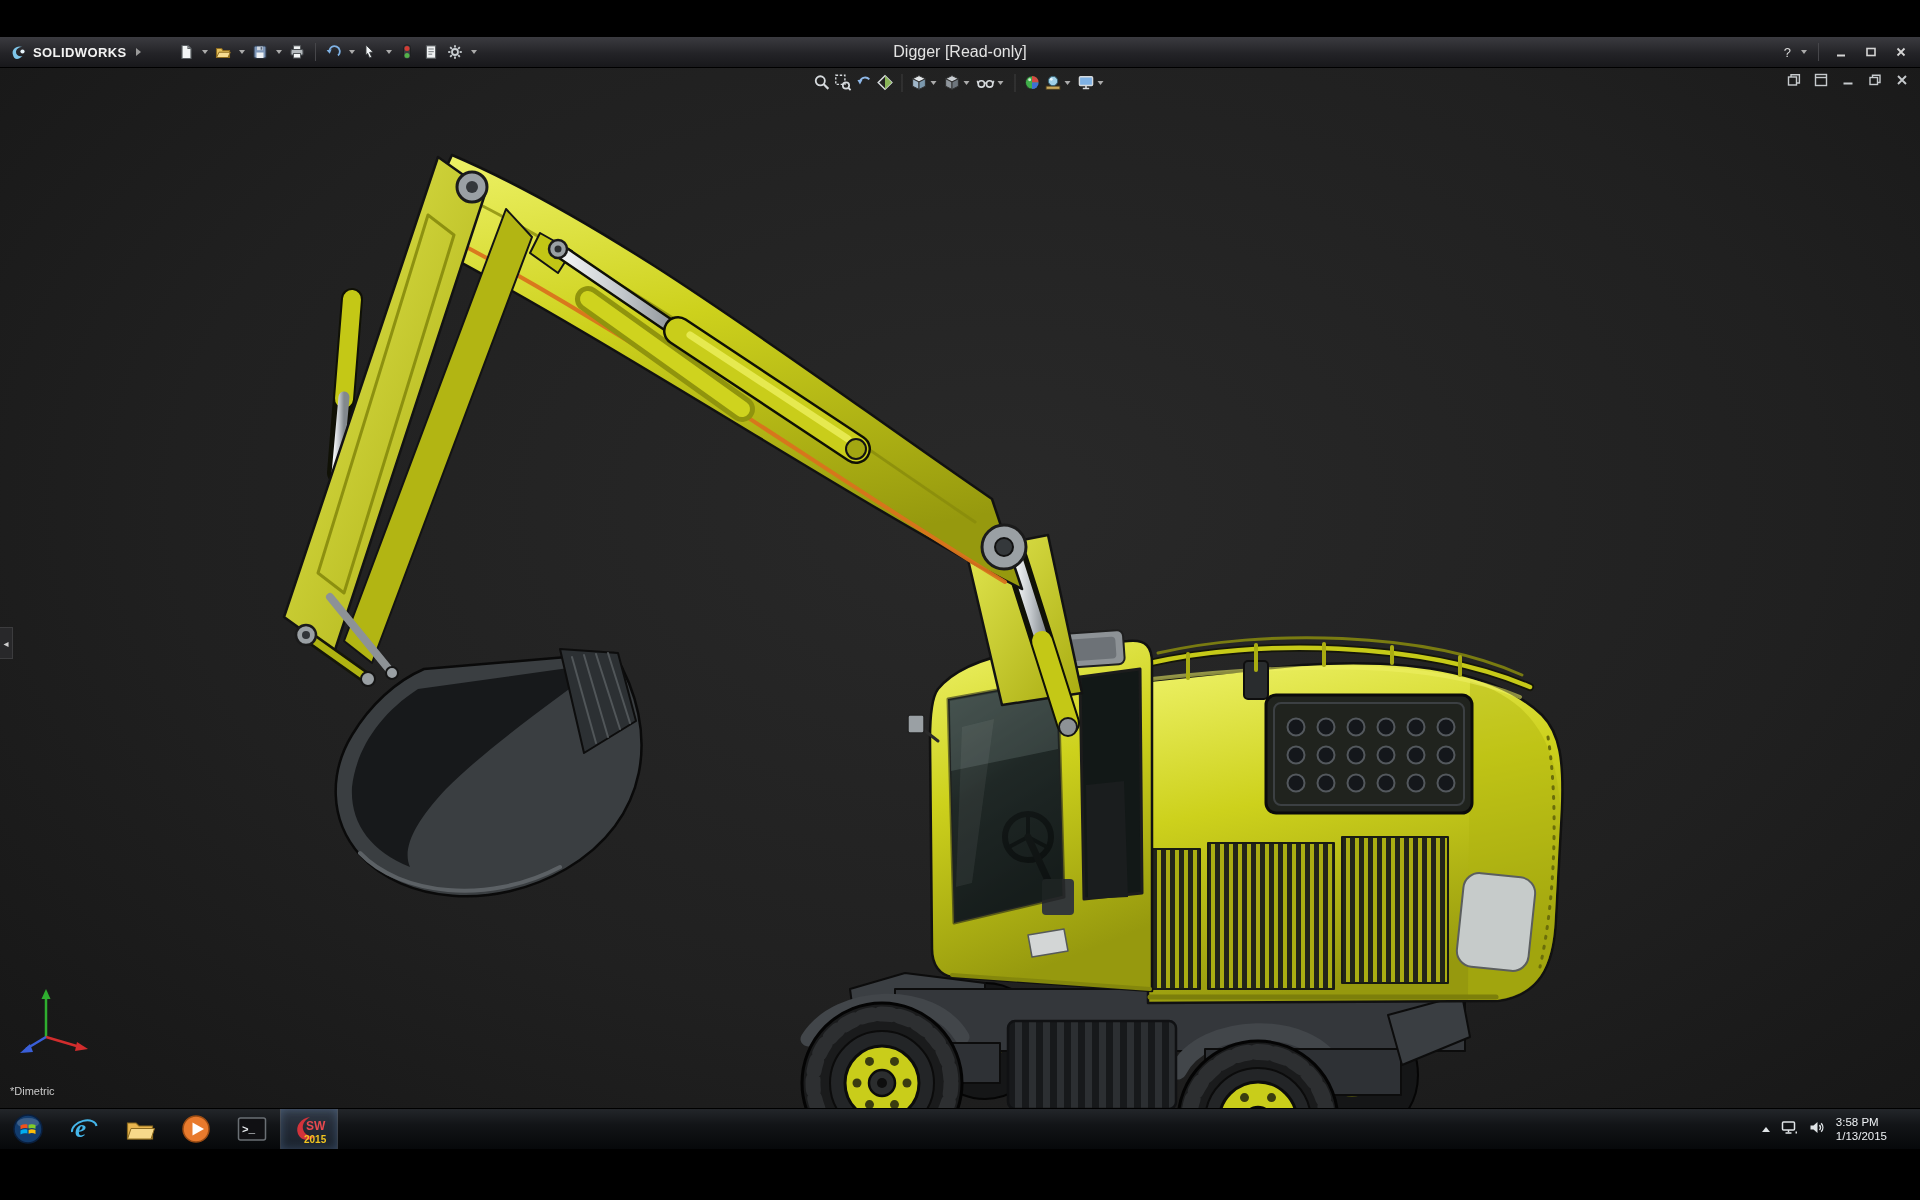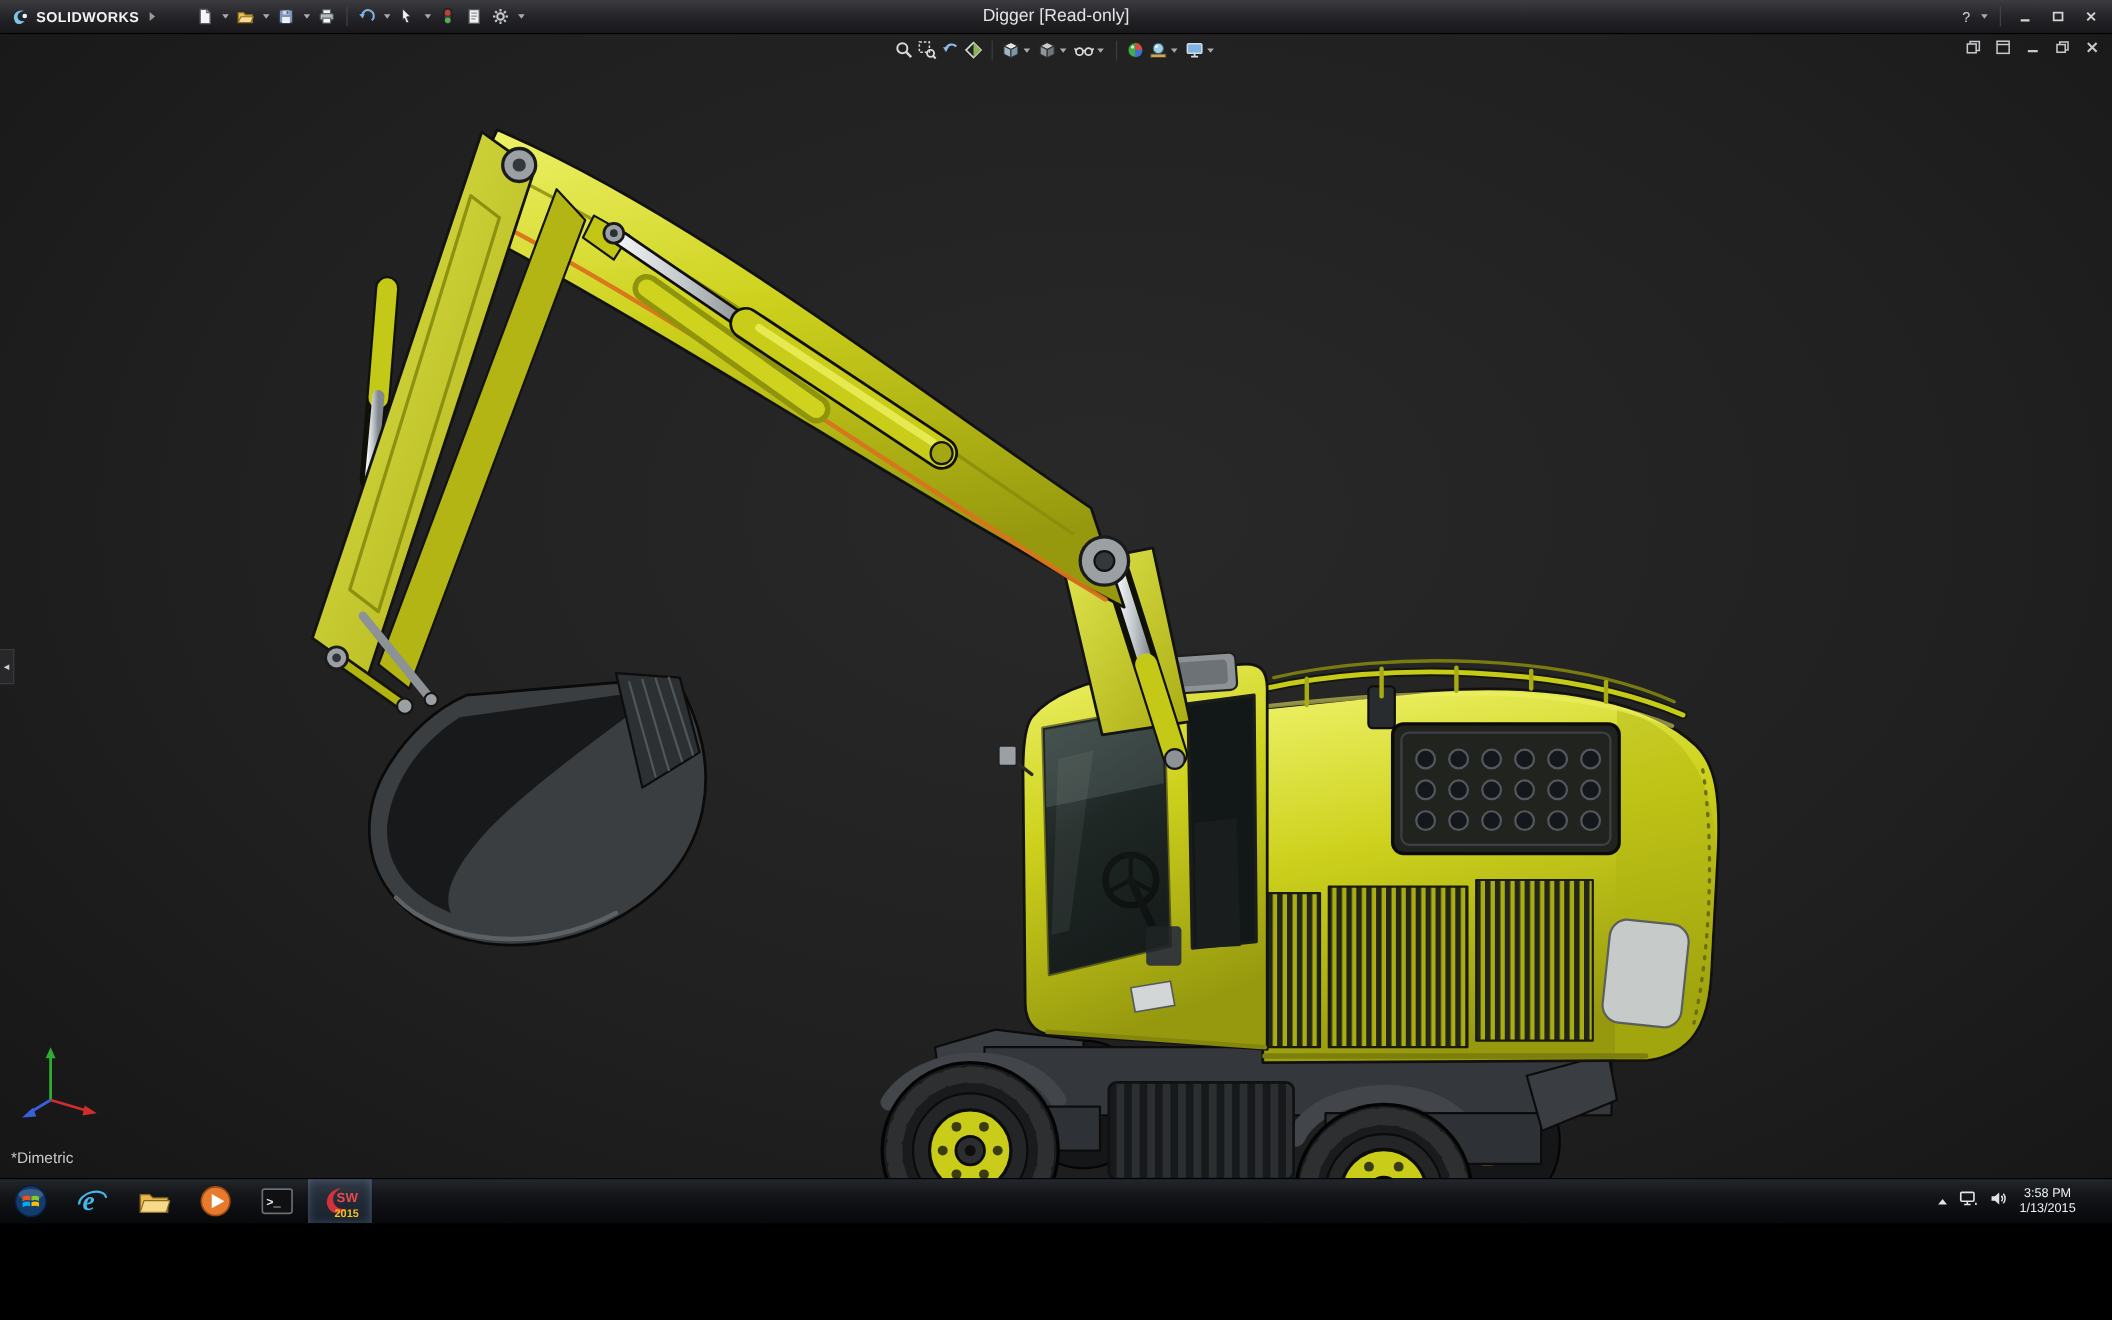--- a/index.html
+++ b/index.html
@@ -1,18 +1,18 @@
 <!DOCTYPE html>
 <html><head>
 <meta charset="utf-8">
 <title>screenshot</title>
 <style>
   html,body{margin:0;padding:0;background:#000;}
   .screen{position:relative;width:1920px;height:1112px;overflow:hidden;
-    font-family:"Liberation Sans",sans-serif;background:#0c4a6e;}
+    font-family:"Liberation Sans",sans-serif;background:#0c4a6e;margin-top:37px;}
 
   
   .titlebar{position:absolute;top:0;left:0;right:0;height:30px;z-index:30;
     background:linear-gradient(#3b3b40,#232327 55%,#18181b);
     border-bottom:1px solid #000;display:flex;align-items:center;color:#d6d6d6;}
   .brand{display:flex;align-items:center;gap:5px;padding:0 8px;}
   .brand-text{font-weight:bold;font-size:13px;letter-spacing:.4px;color:#f2f2f2;}
   .brand-arrow{width:0;height:0;border-top:4px solid transparent;border-bottom:4px solid transparent;border-left:5px solid #9a9a9a;margin-left:4px;}
   .tb-tools{display:flex;align-items:center;gap:1px;margin-left:26px;}
   .tbtn{width:23px;height:23px;display:flex;align-items:center;justify-content:center;border-radius:2px;}
@@ -33,32 +33,32 @@
   .hsep{width:1px;height:18px;background:#3e3e3e;margin:0 5px;}
 
   .doc-controls{position:absolute;top:4px;right:8px;display:flex;align-items:center;gap:7px;z-index:6;}
   .docbtn{width:20px;height:18px;display:flex;align-items:center;justify-content:center;}
 
   .left-tab{position:absolute;left:0;top:560px;width:12px;height:30px;z-index:6;background:#28282a;
     border:1px solid #3c3c3e;border-left:none;color:#cfcfcf;font-size:10px;
     display:flex;align-items:center;justify-content:center;}
 
   .triad{position:absolute;left:16px;bottom:50px;z-index:5;}
-  .orientation{position:absolute;left:10px;bottom:12px;color:#c9c9c9;font-size:14px;z-index:5;}
+  .orientation{position:absolute;left:10px;bottom:12px;color:#c9c9c9;font-size:11px;z-index:5;}
 
   
   .taskbar{position:absolute;bottom:0;left:0;right:0;height:40px;z-index:40;
     background:linear-gradient(#23262a,#121417 40%,#06080a);border-top:1px solid #000;
     display:flex;align-items:stretch;}
   .tb-item{width:56px;display:flex;align-items:center;justify-content:center;}
   .tb-item.active{background:rgba(150,190,255,.14);box-shadow:inset 0 0 8px rgba(140,190,255,.25);
     border-left:1px solid rgba(255,255,255,.12);border-right:1px solid rgba(255,255,255,.12);}
   .tray{margin-left:auto;display:flex;align-items:center;gap:11px;padding-right:4px;color:#e6e9ec;}
   .tray-caret{width:0;height:0;border-left:4px solid transparent;border-right:4px solid transparent;border-bottom:5px solid #dfe3e6;}
-  .clock{text-align:center;font-size:11.5px;line-height:14px;color:#eef1f4;}
+  .clock{text-align:left;font-size:11.5px;line-height:14px;color:#eef1f4;}
   .show-desktop{width:9px;background:#2c2f34;border-left:1px solid #000;margin-left:8px;}
 </style>
 </head>
 <body>
 
 <div class="screen">
 
   <header class="titlebar">
     <div class="brand">
       <svg width="20" height="20" viewBox="0 0 20 20">

